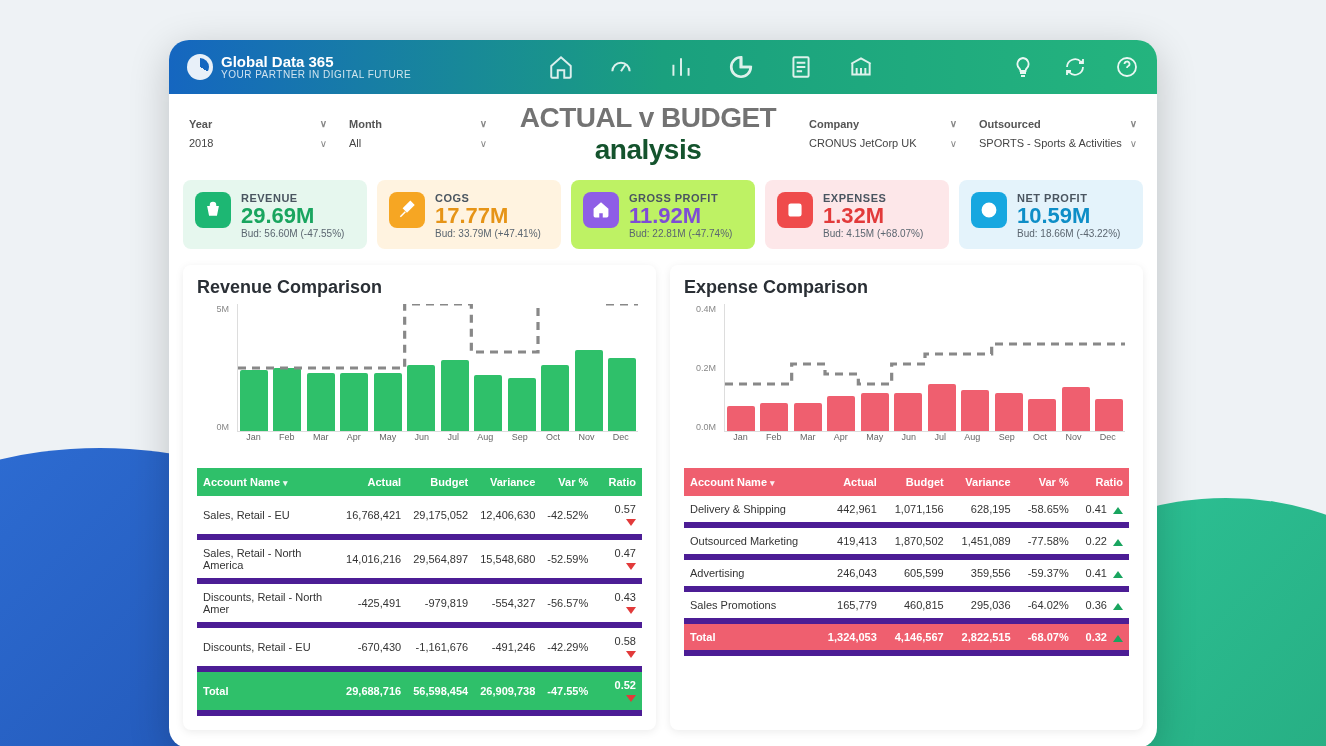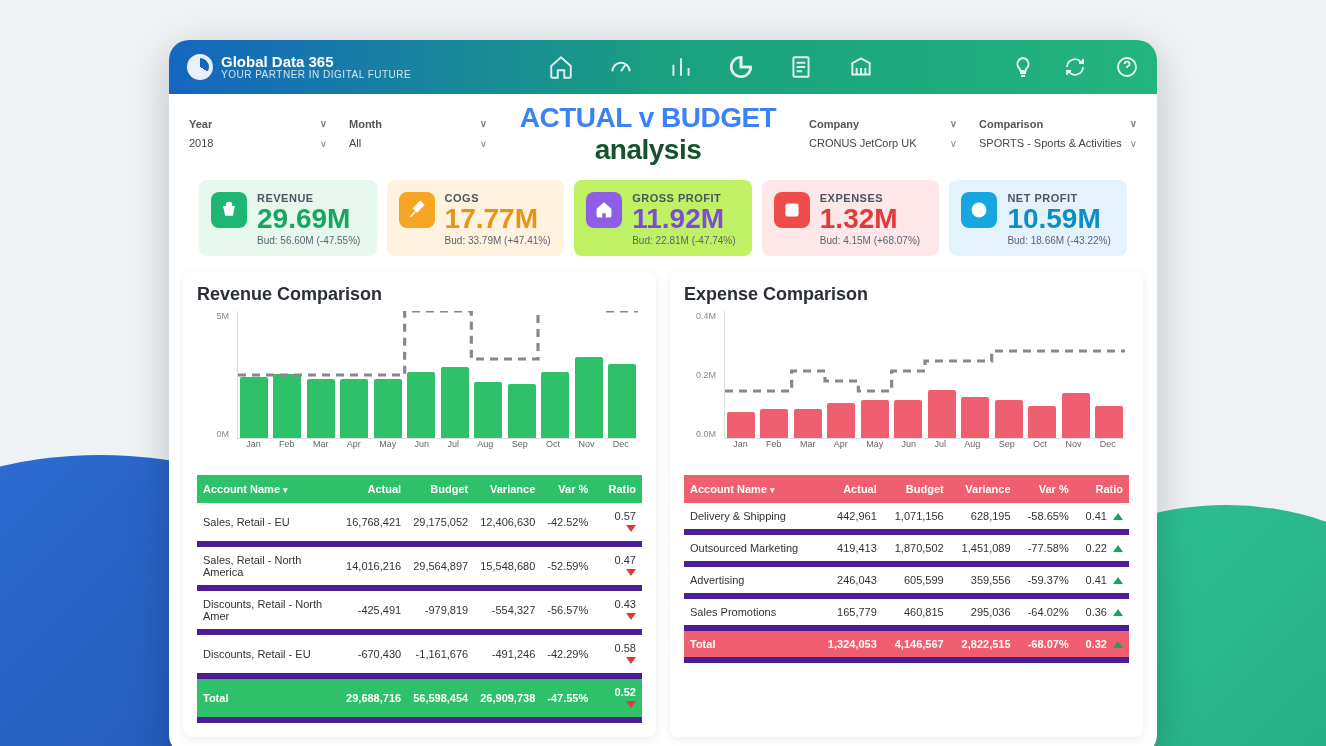--- a/index.html
+++ b/index.html
@@ -21,38 +21,38 @@
   .right-icons .nic{width:24px;height:24px;cursor:pointer;opacity:.9}
   .right-icons svg{stroke:#fff;fill:none;stroke-width:1.8}
   .filters{display:flex;align-items:center;padding:8px 14px 4px;gap:10px}
   .fcol{display:flex;flex-direction:column;gap:2px}
   .frow{display:flex;align-items:center;justify-content:space-between;gap:10px}
   .flabel{font-size:11px;color:#555;font-weight:600;padding:2px 6px;display:flex;justify-content:space-between;width:150px}
   .fselect{font-size:11px;color:#444;background:#fff;border:none;padding:3px 6px;width:150px;display:flex;justify-content:space-between;align-items:flex-end;cursor:pointer}
   .fselect.wide{width:160px}
   .chev{font-size:10px;color:#888}
   .title{flex:1;text-align:center;font-size:28px;font-weight:800;letter-spacing:-.5px}
-  .title .blue{color:#3b82f6}
+  .title .blue{color:#737373}
   .title .green{color:#14532d}
-  .kpis{display:flex;gap:10px;padding:10px 30px 16px}
+  .kpis{display:flex;gap:10px;padding:10px 14px 16px}
   .kcard{flex:1;border-radius:8px;padding:12px 12px 10px;display:flex;gap:10px}
   .kcard.rev{background:#e6f7ee}
   .kcard.cogs{background:#fff3e0}
   .kcard.gp{background:#bef264}
   .kcard.exp{background:#fde7e9}
   .kcard.np{background:#e4f3fb}
   .kic{width:36px;height:36px;border-radius:8px;display:flex;align-items:center;justify-content:center;flex-shrink:0}
   .kic svg{width:20px;height:20px;fill:#fff}
   .kic.rev{background:#1db773}
   .kic.cogs{background:#f6a623}
   .kic.gp{background:#8e5ee6}
   .kic.exp{background:#ef4b4b}
   .kic.np{background:#17a7e0}
   .klabel{font-size:11px;font-weight:700;color:#4a5560;letter-spacing:.5px}
-  .kval{font-size:28px;font-weight:800;line-height:1.1}
+  .kval{font-size:22px;font-weight:800;line-height:1.1}
   .kval.rev{color:#19a55f}
   .kval.cogs{color:#e69417}
   .kval.gp{color:#7e4cd6}
   .kval.exp{color:#e23a3a}
   .kval.np{color:#0e8ec7}
   .kbud{font-size:10px;color:#5b6670}
   .panels{display:flex;gap:14px;padding:0 14px 18px}
   .panel{flex:1;background:#fff;border-radius:8px;box-shadow:0 2px 8px rgba(0,0,0,.08);padding:12px 14px 14px}
   .ptitle{font-size:18px;font-weight:700;color:#2a2f35;margin-bottom:6px}
   .chart{height:150px;position:relative;margin-bottom:14px}
@@ -172,21 +172,21 @@
       <span class="blue">ACTUAL v BUDGET </span><span class="green">analysis</span>
     </div>
 
     <div class="fcol">
       <div class="frow">
         <div class="flabel" style="width:160px">
             <span>Company</span>
             <span class="chev">∨</span>
           </div>
         <div class="flabel" style="width:170px">
-            <span>Comparison</span>
+            <span>Outsourced</span>
             <span class="chev">∨</span>
           </div>
       </div>
       <div class="frow">
         <div class="fselect wide">
             <span>CRONUS JetCorp UK</span>
             <span class="chev">∨</span>
           </div>
         <div class="fselect" style="width:170px">
             <span>SPORTS - Sports &amp; Activities</span>

